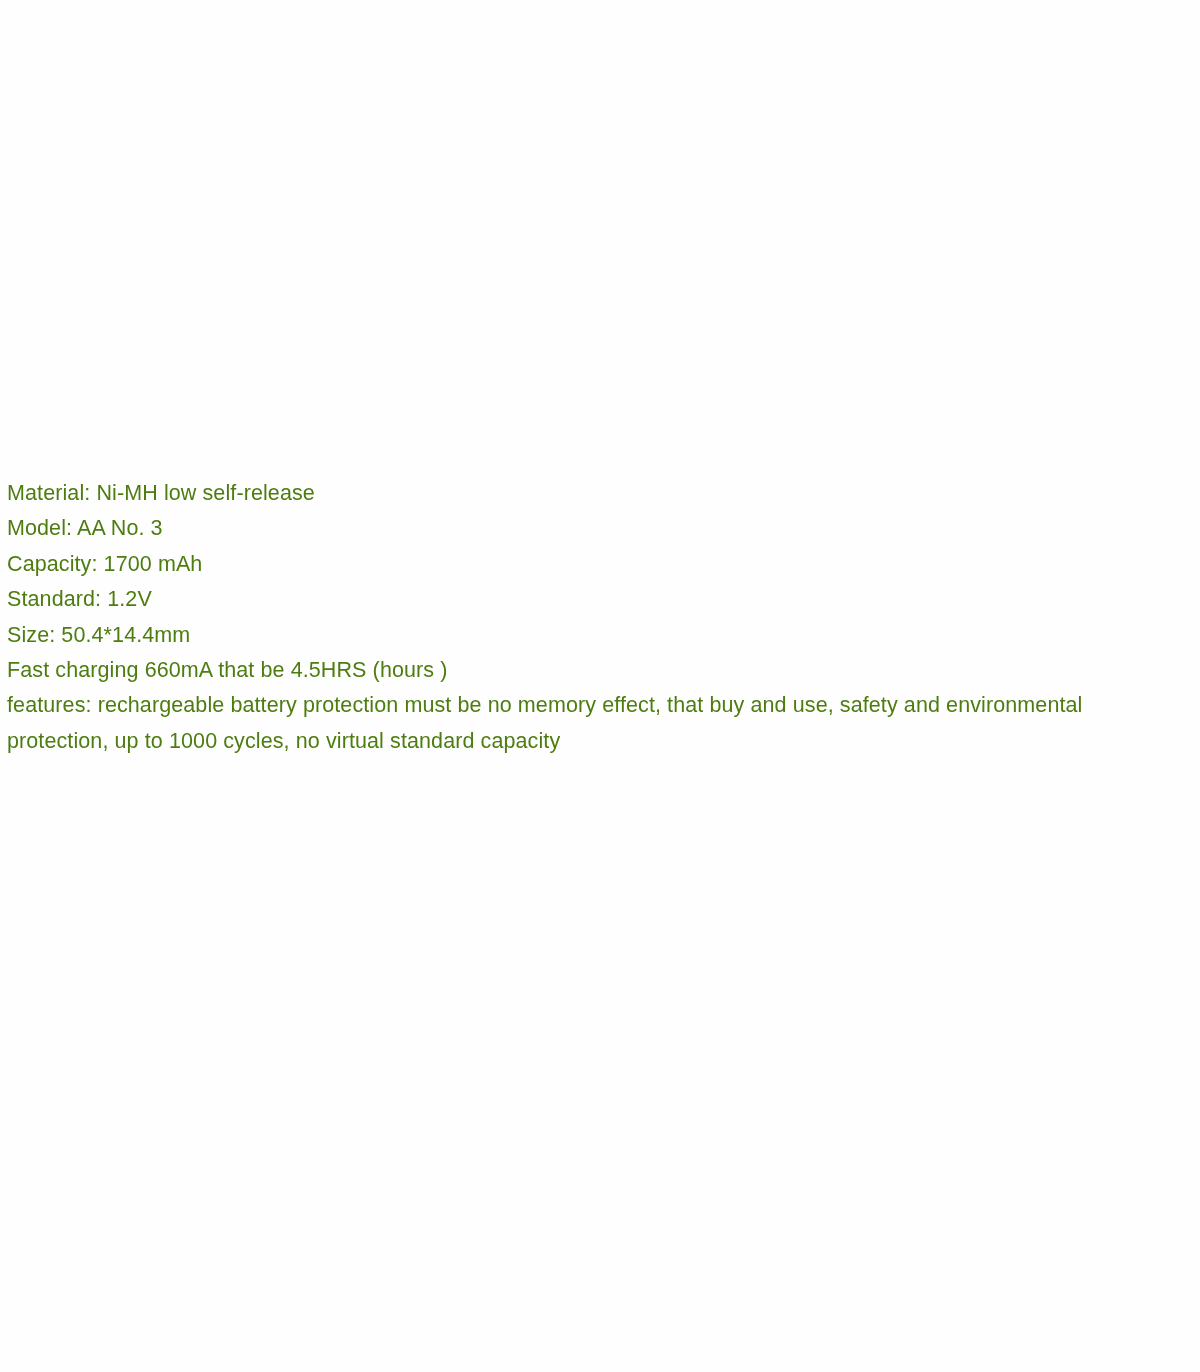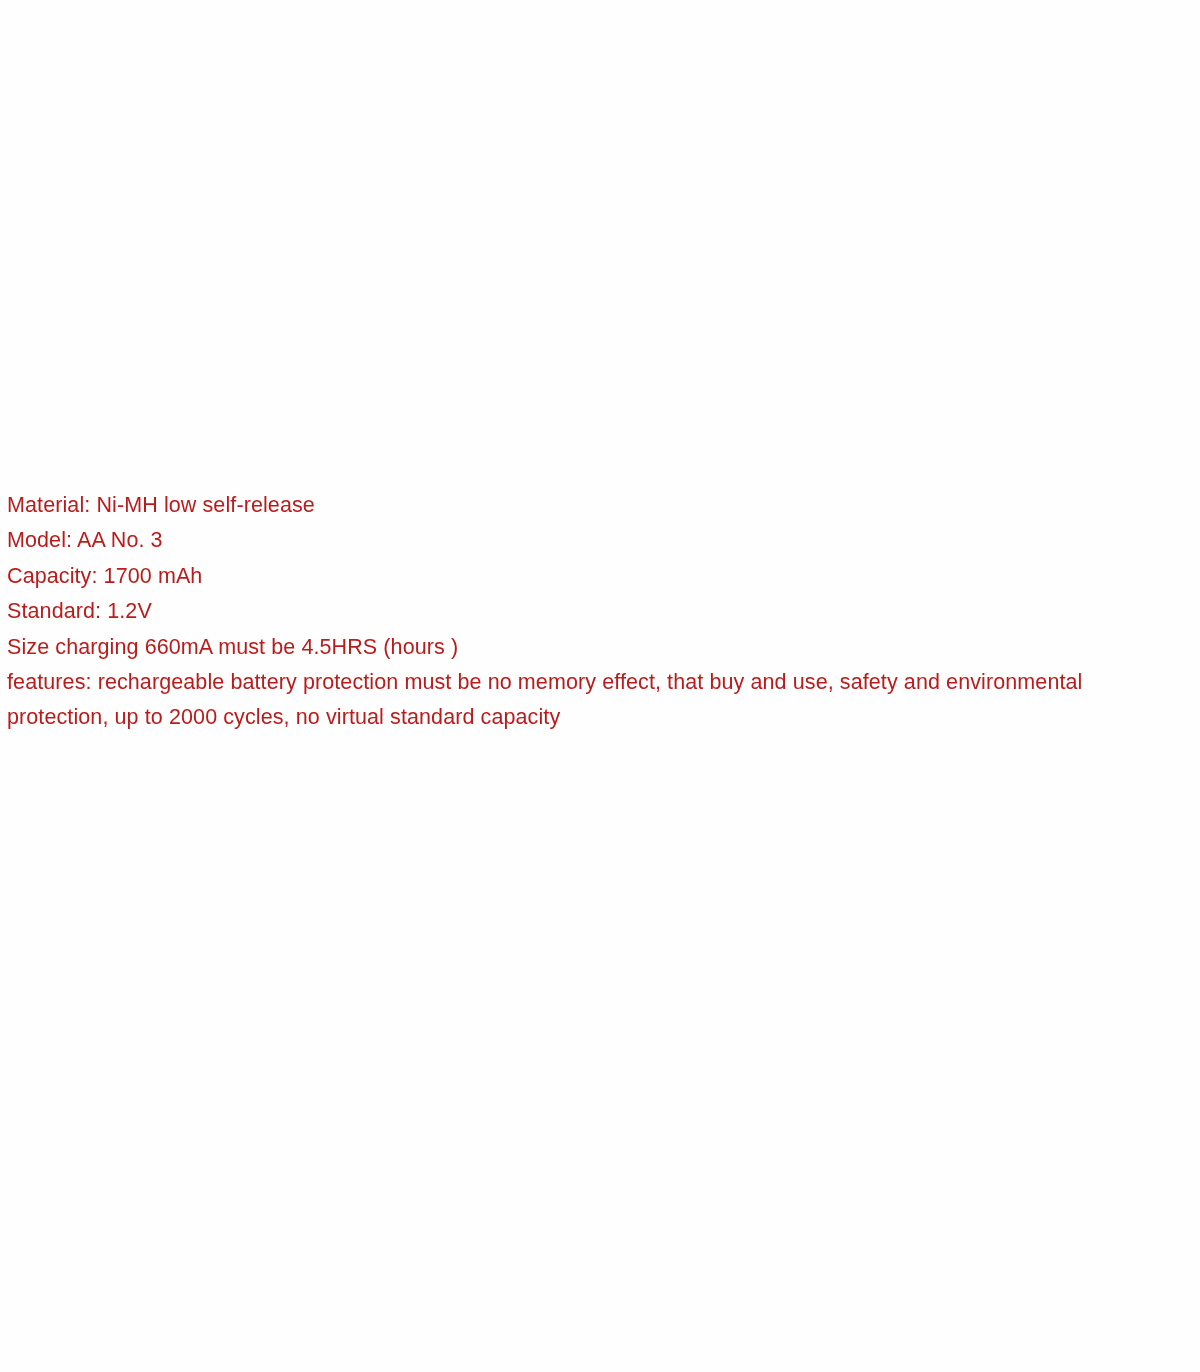--- a/index.html
+++ b/index.html
@@ -9,37 +9,38 @@
   body {
     width: 1200px;
     height: 1372px;
     background: #fefefe;
     overflow: hidden;
     font-family: "Liberation Sans", "DejaVu Sans", sans-serif;
     position: relative;
   }
   .spec-block {
     position: absolute;
-    top: 488px;
+    top: 476px;
     left: 7px;
     width: 1190px;
-    color: #b91c1c;
+    color: #4d7c0f;
     font-size: 21.5px;
     line-height: 35.4px;
     letter-spacing: 0.1px;
   }
   .spec-line {
     white-space: nowrap;
     overflow: hidden;
   }
 </style>
 </head>
 <body>
 
 <div class="spec-block">
   <div class="spec-line">Material: Ni-MH low self-release</div>
   <div class="spec-line">Model: AA No. 3</div>
   <div class="spec-line">Capacity: 1700 mAh</div>
   <div class="spec-line">Standard: 1.2V</div>
-  <div class="spec-line">Size charging 660mA must be 4.5HRS (hours )</div>
+  <div class="spec-line">Size: 50.4*14.4mm</div>
+  <div class="spec-line">Fast charging 660mA that be 4.5HRS (hours )</div>
   <div class="spec-line">features: rechargeable battery protection must be no memory effect, that buy and use, safety and environmental</div>
-  <div class="spec-line">protection, up to 2000 cycles, no virtual standard capacity</div>
+  <div class="spec-line">protection, up to 1000 cycles, no virtual standard capacity</div>
 </div>
 
 </body></html>

